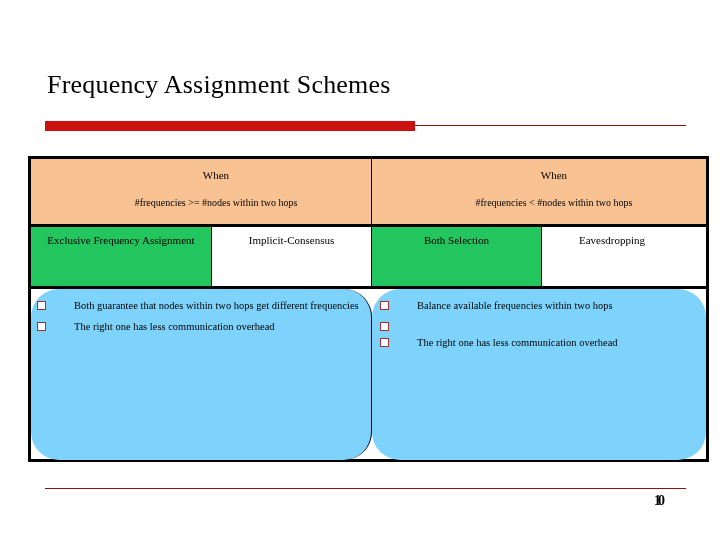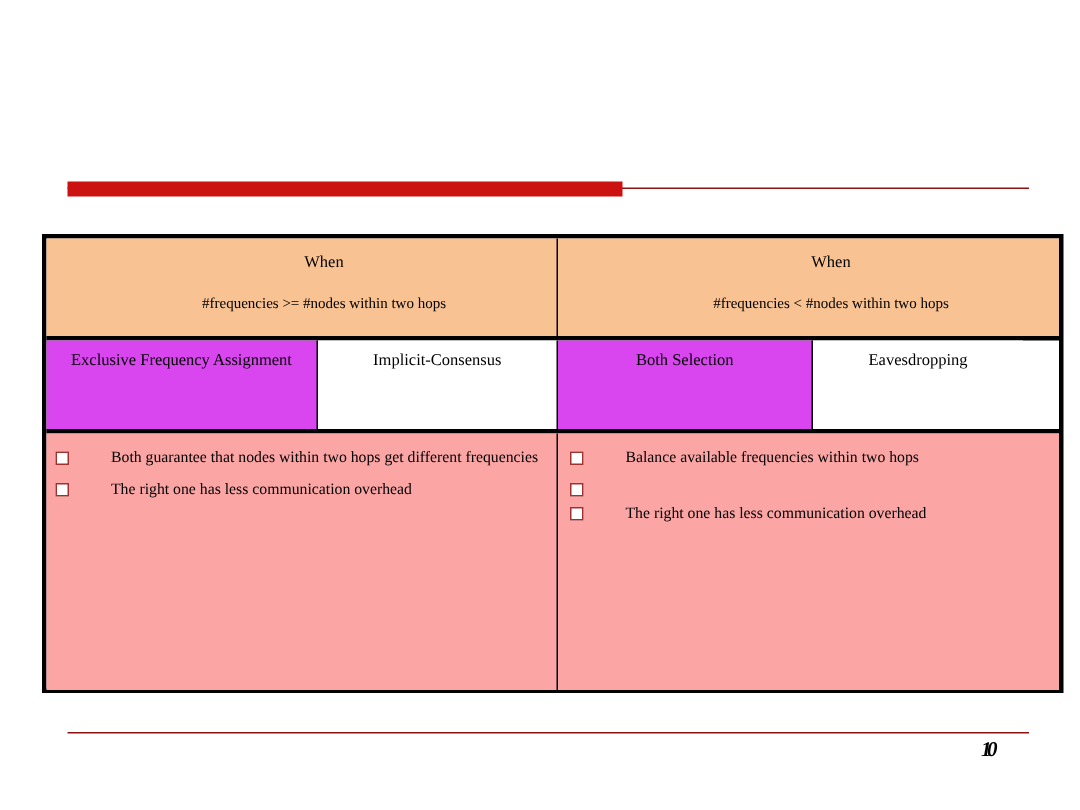--- a/index.html
+++ b/index.html
@@ -118,37 +118,38 @@
     box-sizing: border-box;
     display: flex;
     align-items: flex-start;
     justify-content: center;
     padding-top: 7px;
     font-size: 11px;
     color: #000000;
     overflow: hidden;
     white-space: nowrap;
   }
-  .scheme-cell.shaded { background: #d946ef; justify-content: center; }
+  .scheme-cell.shaded { background: #22c55e; justify-content: center; }
   .scheme-cell.plain  { background: #ffffff; }
   .sc1 { width: 181px; border-right: 1px solid #000000; }
   .sc2 { width: 160px; border-right: 1px solid #000000; }
   .sc3 { width: 170px; border-right: 1px solid #000000; }
   .sc4 { width: 140px; }
 
   .row-body {
     display: flex;
     height: 171px;
     box-sizing: border-box;
   }
   .body-cell {
     box-sizing: border-box;
     padding-top: 7px;
-    background: #fca5a5;
-    overflow: hidden;
+    background: #7dd3fc;
+    overflow: hidden;
+    border-radius: 28px;
   }
   .body-cell.left  { width: 341px; border-right: 1px solid #000000; }
   .body-cell.right { width: 334px; }
 
   .bullet-row {
     display: flex;
     align-items: flex-start;
     margin-bottom: 2px;
   }
   .bullet-mark {
@@ -185,28 +186,28 @@
     position: absolute;
     left: 630px;
     top: 493px;
     width: 56px;
     text-align: center;
     font-family: "Liberation Serif", "DejaVu Serif", serif;
     font-size: 14px;
     font-weight: bold;
     color: #000000;
     letter-spacing: -3px;
-    font-style: italic;
   }
 </style>
 </head>
 <body>
 
 <div class="slide">
 
+  <div class="slide-title">Frequency Assignment Schemes</div>
 
   <div class="title-rule-wrap">
     <div class="title-rule-thin"></div>
     <div class="title-rule-thick"></div>
   </div>
 
   <div class="cmp-table">
 
     <div class="row-when">
       <div class="when-cell left">

